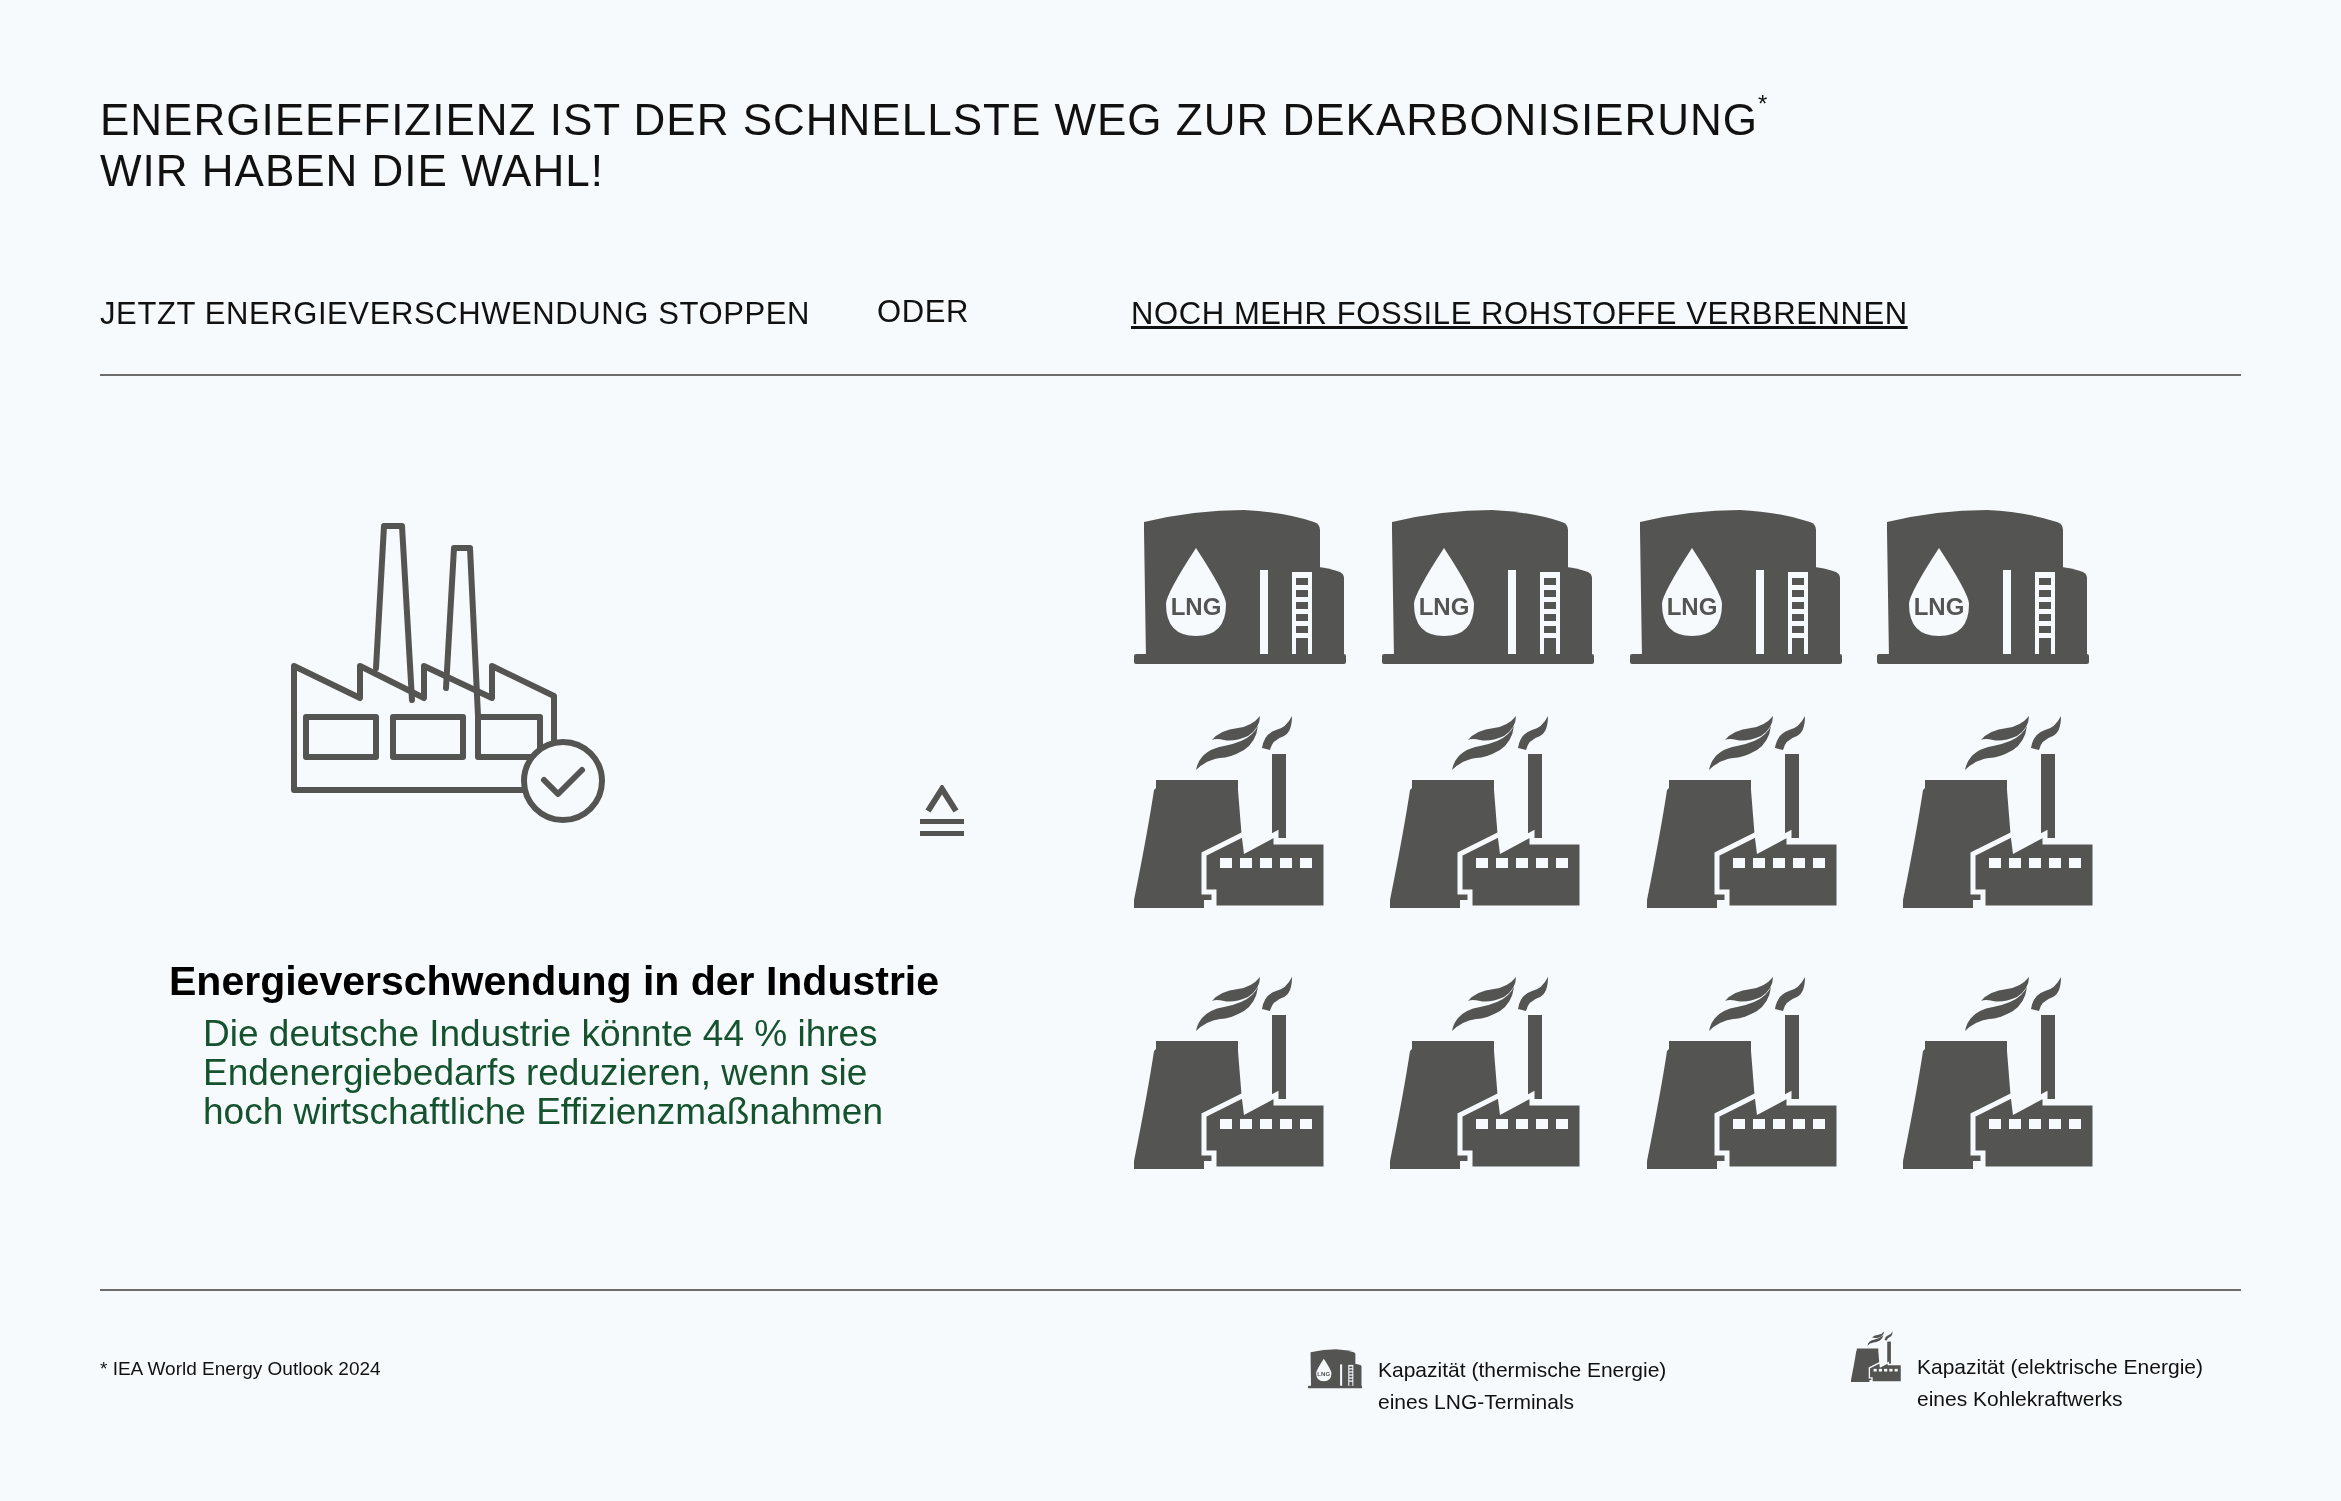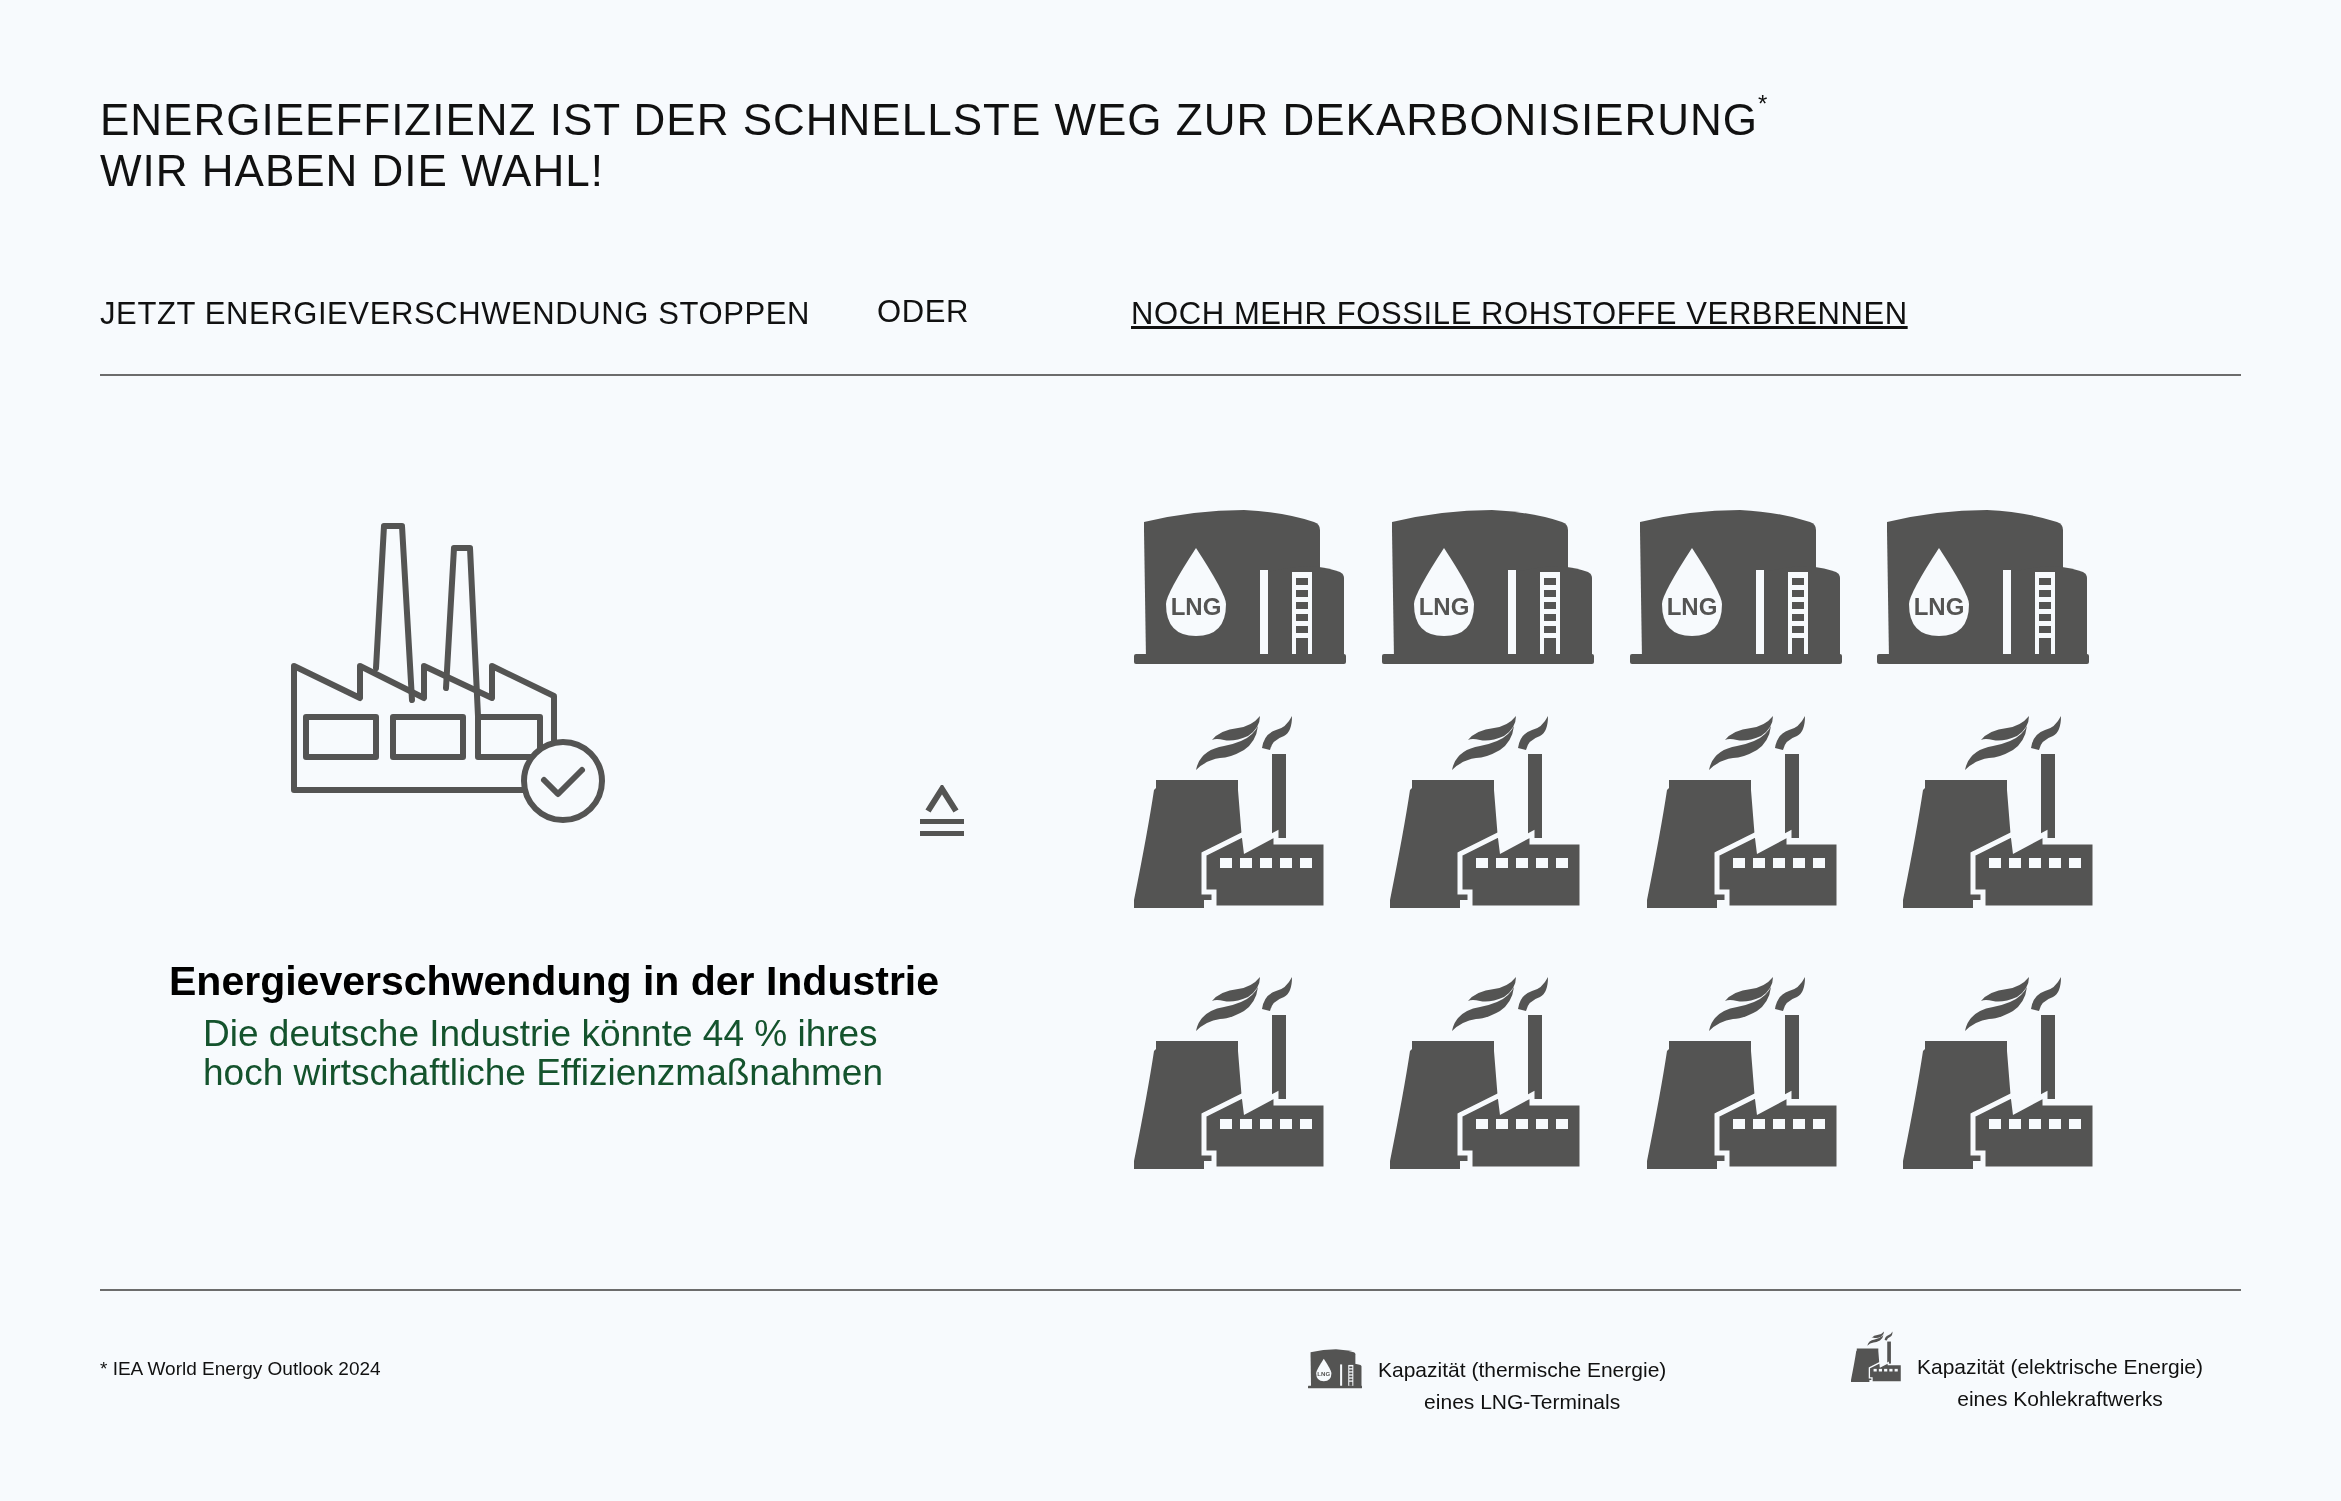--- a/index.html
+++ b/index.html
@@ -11,21 +11,21 @@
   .abs { position:absolute; }
   .title { left:100px; top:94px; font-size:44px; line-height:51px; letter-spacing:1px; color:#111; }
   .title sup { font-size:24px; vertical-align:top; line-height:24px; position:relative; top:-2px; }
   .sub { top:296px; font-size:31px; letter-spacing:0.6px; color:#111; white-space:nowrap; }
   .rule { left:100px; width:2141px; height:2px; background:#6c6c6c; }
   .equiv { left:918px; top:785px; width:52px; height:58px; }
   .block-title { left:169px; top:958px; font-size:41px; font-weight:bold; color:#000000; white-space:nowrap; }
   .block-body { left:169px; top:1014px; font-size:37px; line-height:39px; color:#14532d; width:700px;margin-left:34px; }
   .block-body div { white-space:nowrap; }
   .footnote { left:100px; top:1358px; font-size:19px; color:#111; white-space:nowrap; }
-  .legend-text { font-size:21px; line-height:32px; color:#111; white-space:nowrap;text-align:center; }
+  .legend-text { font-size:21px; line-height:32px; color:#111; white-space:nowrap; }
 </style>
 </head>
 <body>
 
 <svg width="0" height="0" style="position:absolute">
   <defs>
     <symbol id="lng" viewBox="0 0 212 156">
 
       <path d="M10 12 Q60 0 110 0 Q150 2 180 12 Q186 14 186 20 L186 150 L12 150 L10 20 Z" fill="#545453"></path>
 
@@ -87,20 +87,21 @@
     <rect x="105" y="199" width="70" height="40"></rect>
     <rect x="190" y="199" width="62" height="40"></rect>
     <circle cx="275" cy="263" r="39" fill="#f7fafd"></circle>
     <path d="M256 262 L270 276 L294 252"></path>
   </g>
 </svg>
 
 <div class="abs block-title">Energieverschwendung in der Industrie</div>
 <div class="abs block-body">
   <div>Die deutsche Industrie könnte 44 % ihres</div>
+  <div>Endenergiebedarfs reduzieren, wenn sie</div>
   <div>hoch wirtschaftliche Effizienzmaßnahmen</div>
 </div>
 
 <svg class="abs equiv" viewBox="0 0 52 58">
   <path d="M10 26 L24 4 L38 26" fill="none" stroke="#545453" stroke-width="6"></path>
   <rect x="2" y="34" width="44" height="5" fill="#545453"></rect>
   <rect x="2" y="46" width="44" height="5" fill="#545453"></rect>
 </svg>
 
 <svg class="abs" style="left:1134px;top:510px;" width="212" height="156">

